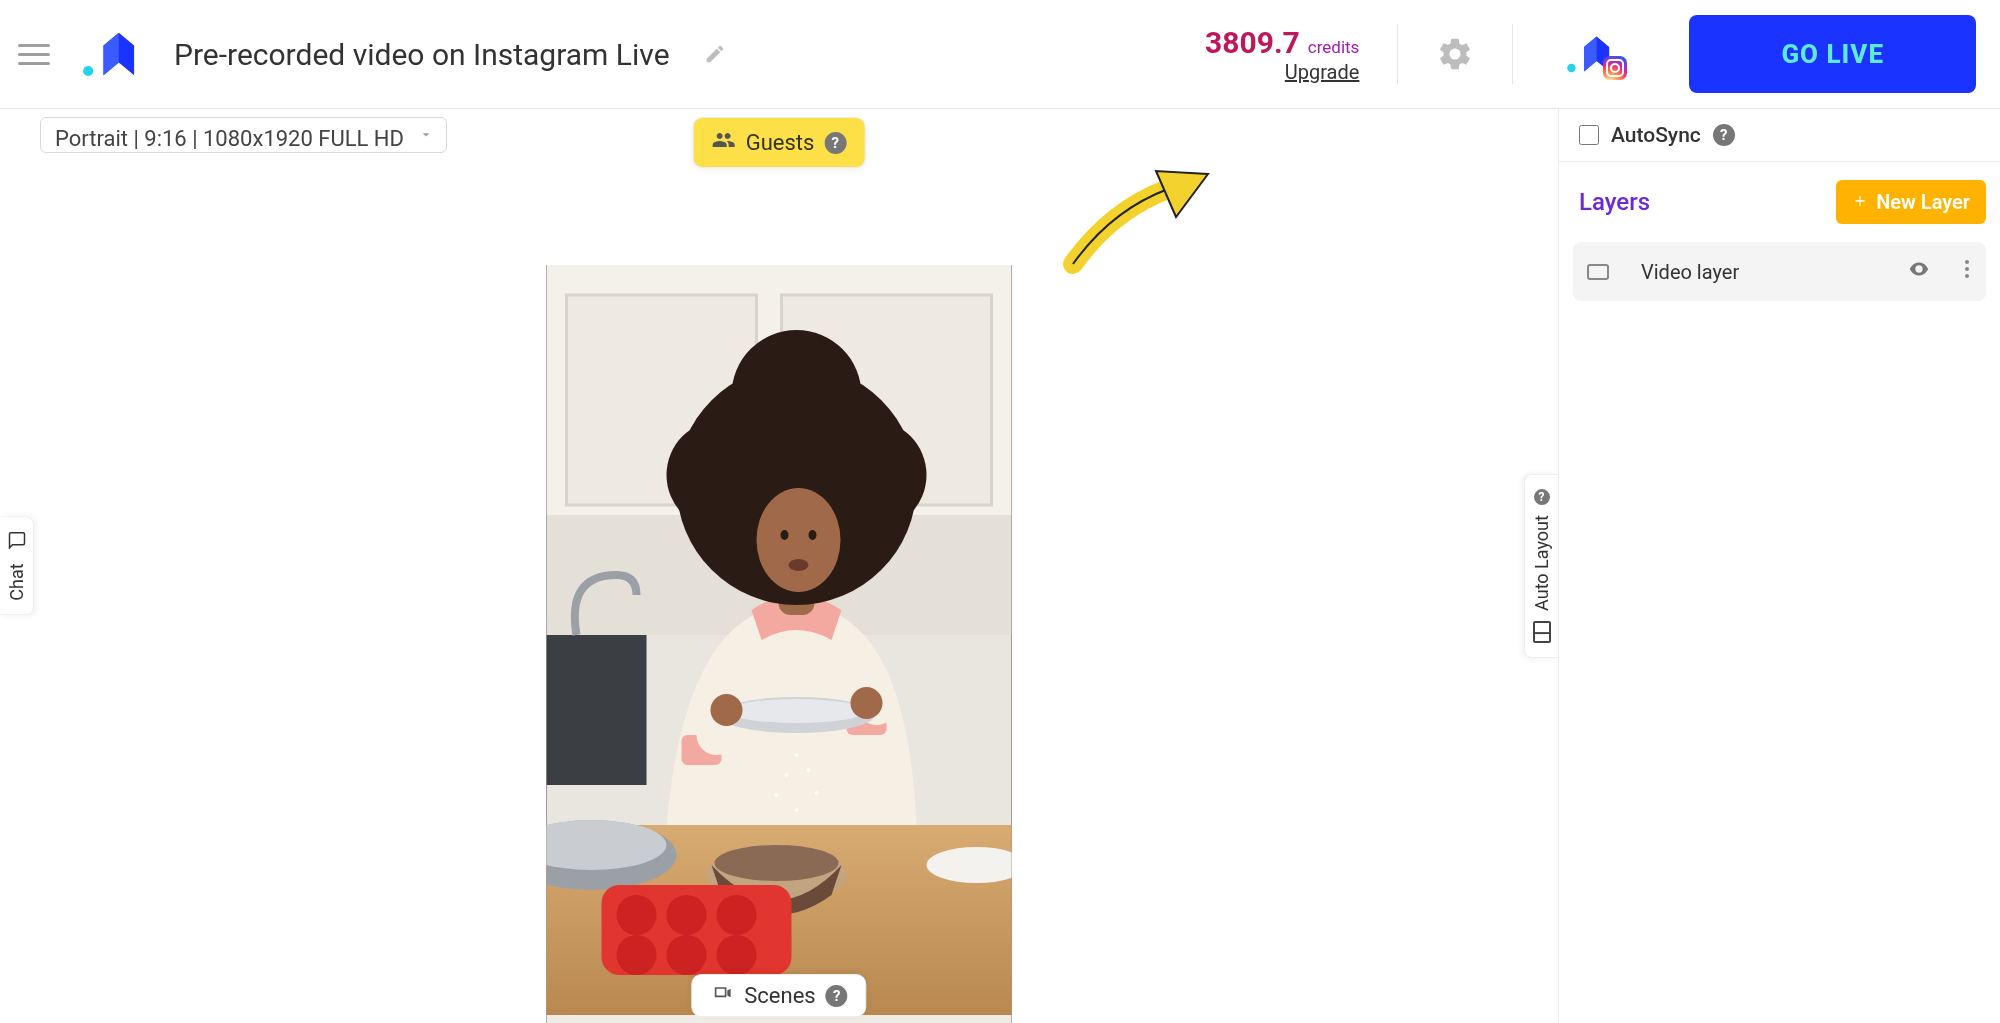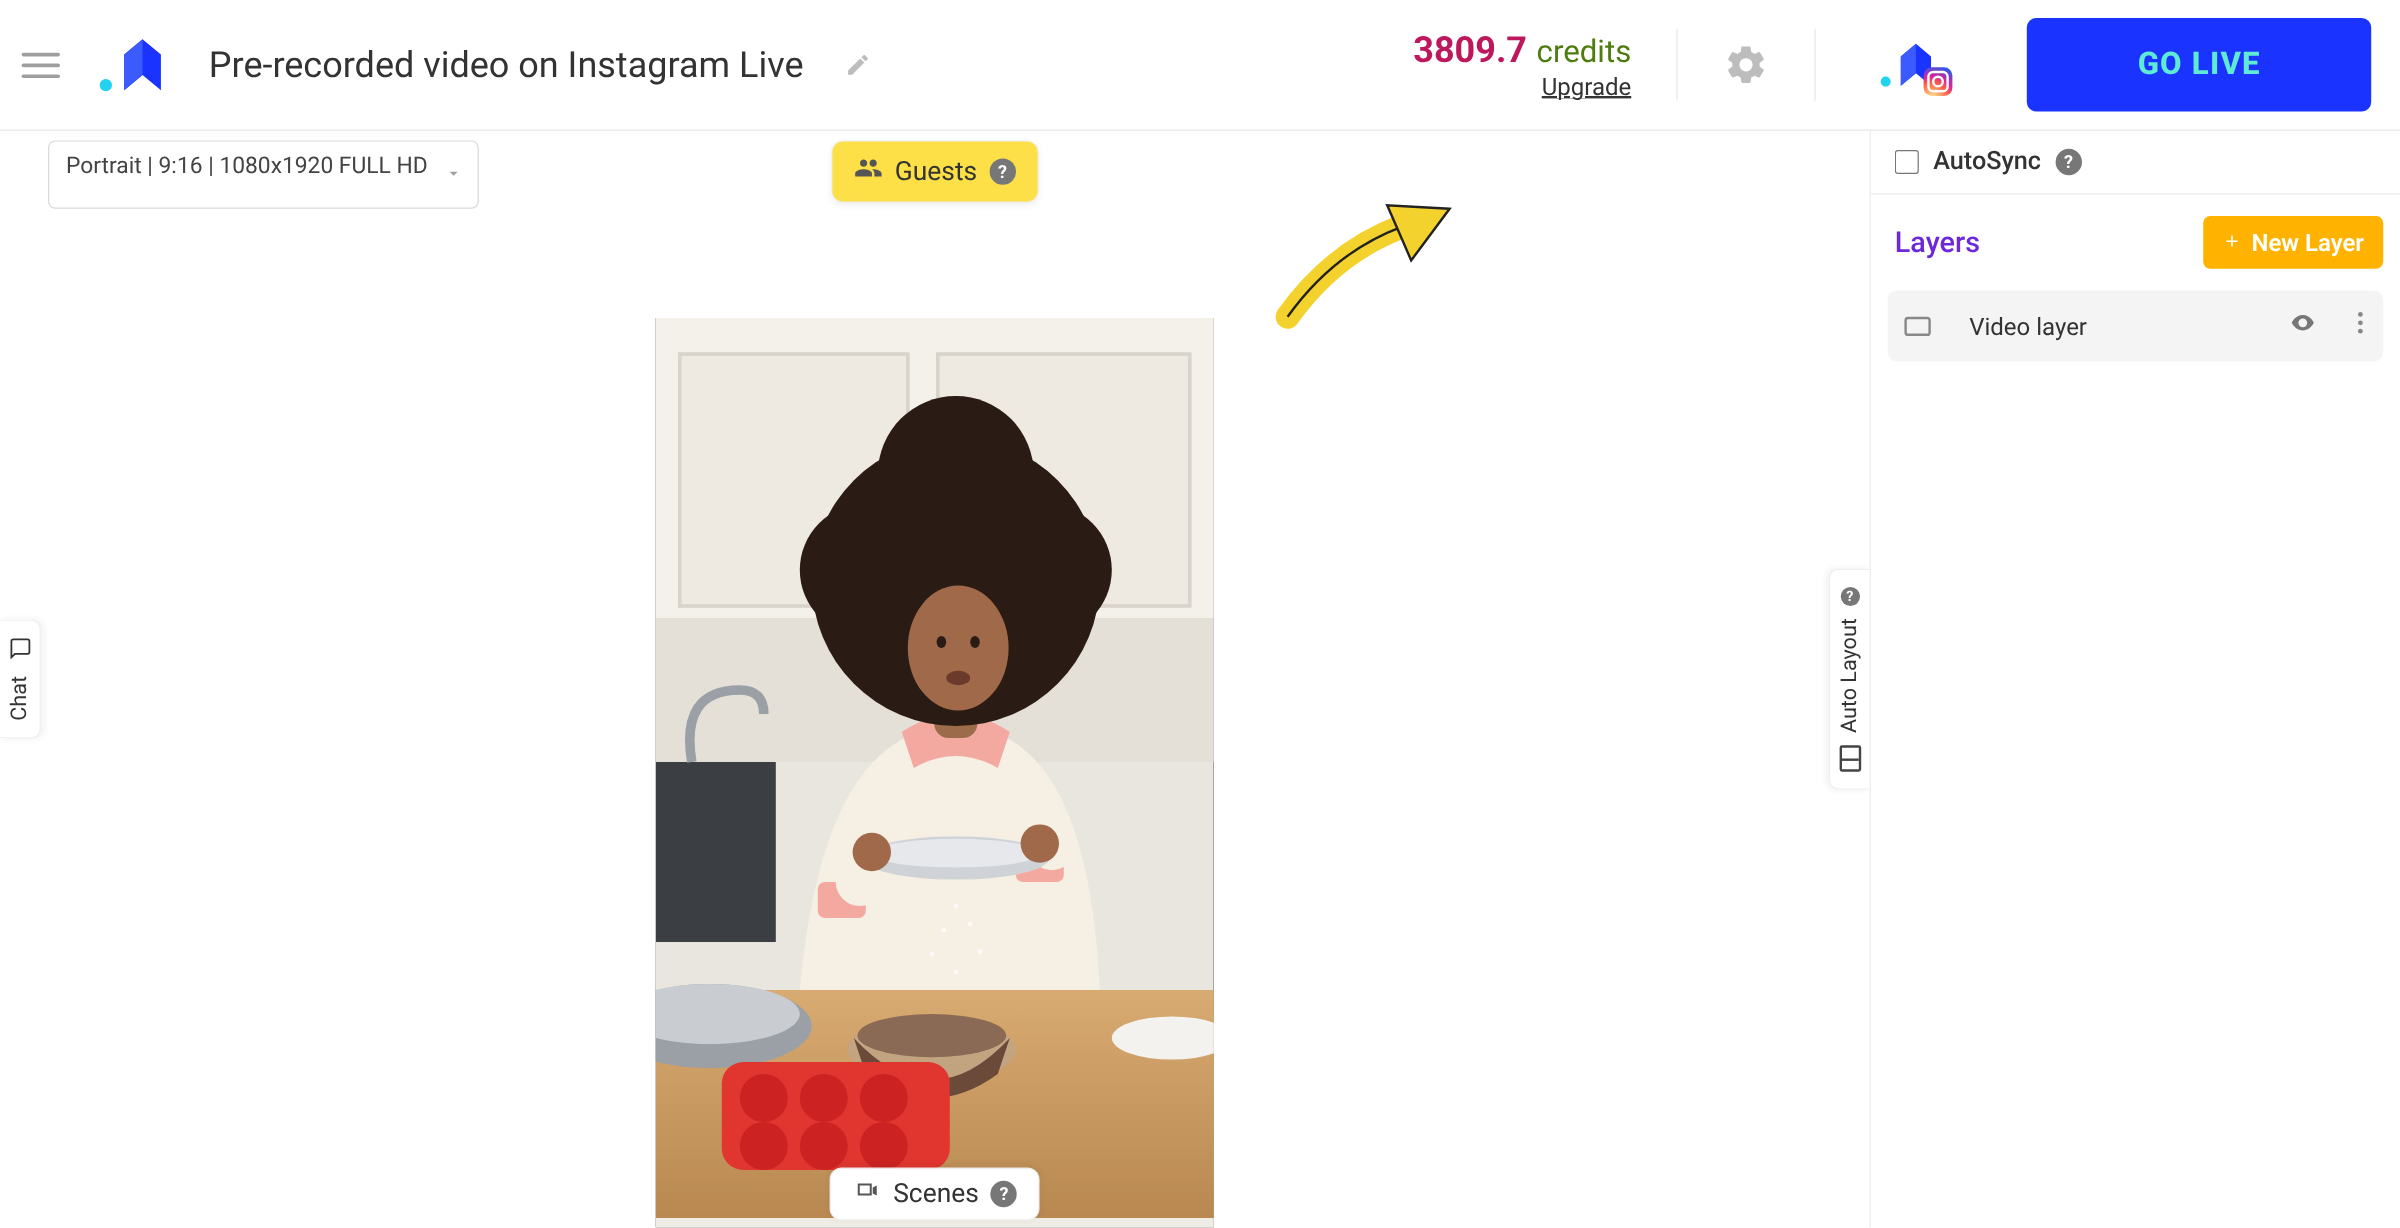--- a/index.html
+++ b/index.html
@@ -10,38 +10,38 @@
 .hamburger{width:32px;display:flex;flex-direction:column;gap:6px;cursor:pointer}
 .hamburger span{height:3px;background:#9e9e9e;border-radius:2px}
 .logo{width:68px;height:56px;position:relative}
 .logo svg{width:100%;height:100%}
 .title{font-size:30px;color:#333;font-weight:400;white-space:nowrap}
 .pencil{margin-left:6px;color:#bdbdbd;cursor:pointer}
 .spacer{flex:1}
 .credits{text-align:right;margin-right:10px}
 .credits-line{display:flex;align-items:baseline;gap:8px}
 .credits-num{font-size:30px;font-weight:700;color:#be185d}
-.credits-label{font-size:26px;color:#4d7c0f}
+.credits-label{font-size:17px;color:#a21caf}
 .credits-upg{font-size:20px;color:#333;text-decoration:underline;cursor:pointer;text-align:right;display:block}
 .divider{width:1px;height:60px;background:#e6e6e6}
 .gear{color:#bdbdbd;cursor:pointer;padding:0 10px}
 .account-logo{padding:0 22px;height:60px;display:flex;align-items:center;position:relative}
 .account-logo .ig-badge{position:absolute;right:14px;bottom:4px;width:24px;height:24px;border-radius:7px;
   background:radial-gradient(circle at 30% 110%,#fdf497 0%,#fd5949 45%,#d6249f 60%,#285AEB 90%);
   display:flex;align-items:center;justify-content:center}
 .account-logo .ig-badge::before{content:"";width:14px;height:14px;border:2px solid #fff;border-radius:5px;position:absolute}
 .account-logo .ig-badge::after{content:"";width:6px;height:6px;border:2px solid #fff;border-radius:50%;position:absolute}
 .golive{margin-left:20px;margin-right:6px;background:#1a33ff;color:#5eead4;font-size:26px;font-weight:800;
   letter-spacing:1px;border:none;border-radius:8px;padding:24px 92px;cursor:pointer}
 
 .body{flex:1;display:flex;min-height:0}
 .stage-wrap{flex:1;position:relative;display:flex;align-items:center;justify-content:center;overflow:hidden}
 .topstrip{position:absolute;top:8px;left:0;right:0;display:flex;align-items:flex-start;z-index:3}
 .aspect-select{margin-left:40px;background:#fff;border:1px solid #d9d9d9;border-radius:6px;
-  padding:8px 42px 24px 14px;font-size:19px;color:#444;position:relative;cursor:pointer}
+  padding:8px 42px 1px 14px;font-size:22px;color:#444;position:relative;cursor:pointer}
 .aspect-select .chev{position:absolute;right:12px;top:50%;transform:translateY(-50%);color:#9e9e9e}
 .guests-pill{position:absolute;left:50%;transform:translateX(-50%);background:#fde047;border:1px solid #eee;border-radius:10px;
   padding:10px 18px;display:flex;align-items:center;gap:10px;font-size:22px;color:#333;box-shadow:0 2px 6px rgba(0,0,0,.06);cursor:pointer}
 .help-dot{width:22px;height:22px;border-radius:50%;background:#777;color:#fff;font-size:15px;font-weight:700;display:inline-flex;align-items:center;justify-content:center}
 
 .preview{position:absolute;top:156px;left:50%;transform:translateX(-50%);width:465px;height:824px;overflow:hidden;background:#000}
 .scene-illustration{width:100%;height:100%;display:block}
 
 .scenes-pill{position:absolute;bottom:6px;left:50%;transform:translateX(-50%);background:#fff;border:1px solid #eee;border-radius:10px;
   padding:8px 18px;display:flex;align-items:center;gap:10px;font-size:22px;color:#333;box-shadow:0 -2px 6px rgba(0,0,0,.06);cursor:pointer;z-index:3}

